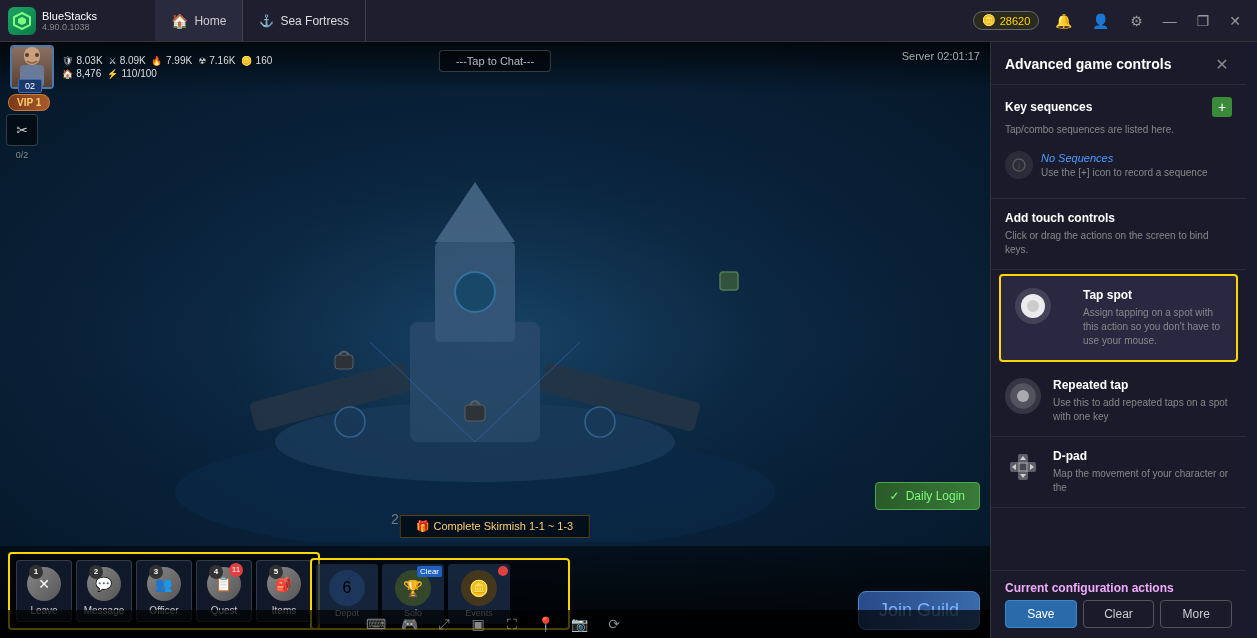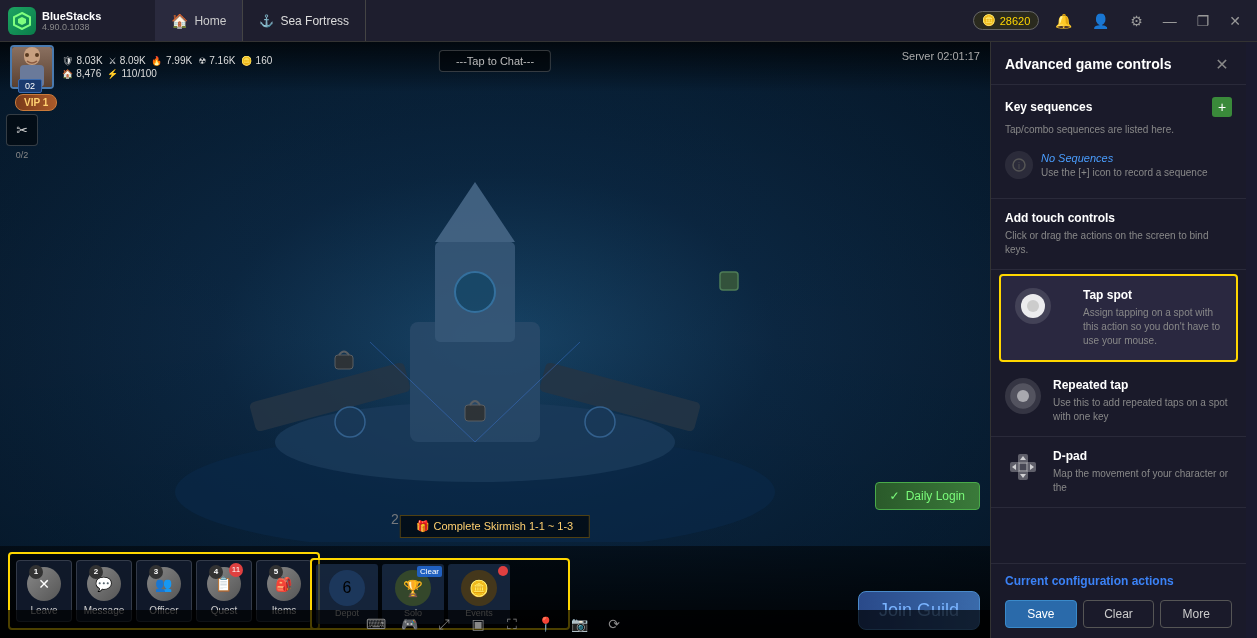--- a/index.html
+++ b/index.html
@@ -21,21 +21,21 @@
       gap: 6px;
     }
     .bluestacks-logo {
       width: 28px; height: 28px;
       background: linear-gradient(135deg, #1da462, #0a7c4a);
       border-radius: 6px;
       display: flex; align-items: center; justify-content: center;
       color: white; font-size: 10px; font-weight: bold;
     }
     .bs-text { display: flex; flex-direction: column; }
-    .bs-name { color: #fff; font-size: 11px; font-weight: bold; }
+    .bs-name { color: #fff; font-size: 11px; font-weight: normal; }
     .bs-version { color: #888; font-size: 9px; }
     .tab-home {
       display: flex; align-items: center; gap: 6px;
       padding: 0 16px; height: 100%;
       background: #2a2a3e; border-right: 1px solid #444;
       color: #ccc; font-size: 12px;
     }
     .tab-home-icon { color: #4a9eff; font-size: 14px; }
     .tab-game {
       display: flex; align-items: center; gap: 6px;
@@ -123,21 +123,21 @@
     }
     .hud-level {
       position: absolute; bottom: -4px; left: 8px;
       background: #1a3a6e; border: 1px solid #3a6aae;
       padding: 1px 6px; border-radius: 2px;
       color: #fff; font-size: 9px;
     }
 
     
     .vip-badge {
-      position: absolute; top: 52px; left: 15px;
+      position: absolute; top: 52px; left: 8px;
       background: linear-gradient(90deg, #7a3a1a, #aa5a2a);
       border: 1px solid #ca7a3a;
       padding: 2px 8px; border-radius: 8px;
       color: #ffd070; font-size: 10px; font-weight: bold;
     }
 
     
     .left-controls {
       position: absolute; left: 6px; top: 72px;
       display: flex; flex-direction: column; gap: 4px;
@@ -353,21 +353,21 @@
     .action-info { flex: 1; }
     .action-title { color: #fff; font-size: 12px; font-weight: 600; margin-bottom: 4px; }
     .action-desc { color: #888; font-size: 10px; line-height: 1.4; }
 
     
     .dpad-icon {
       width: 36px; height: 36px; min-width: 36px;
       display: flex; align-items: center; justify-content: center;
     }
     .dpad-svg { width: 30px; height: 30px; }
-    .config-title { color: #3b82f6; font-size: 12px; font-weight: 600; margin-bottom: 12px; }
+    .config-title { color: #f0abfc; font-size: 12px; font-weight: 600; margin-bottom: 5px; }
     .config-btns { display: flex; gap: 6px; }
     .btn-save {
       flex: 1; padding: 6px 0;
       background: #2a6aaa; border: 1px solid #3a8aca;
       border-radius: 4px; color: #fff; font-size: 12px;
       cursor: pointer; text-align: center;
     }
     .btn-clear {
       flex: 1; padding: 6px 0;
       background: transparent; border: 1px solid #555;

